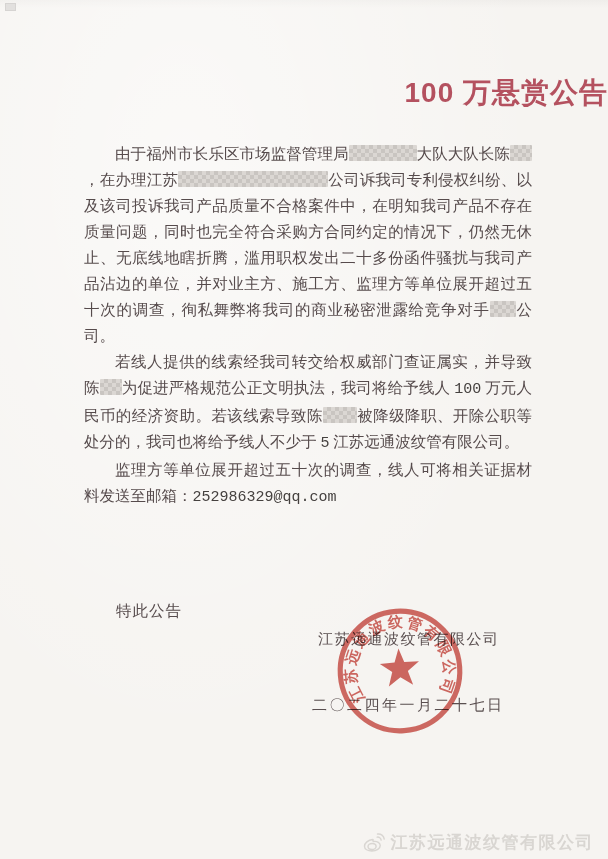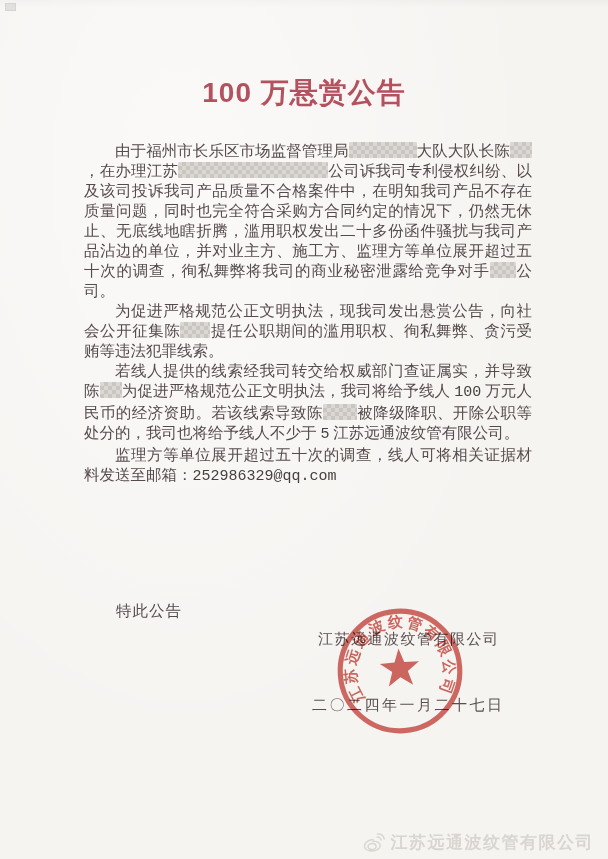--- a/index.html
+++ b/index.html
@@ -13,30 +13,30 @@
       linear-gradient(180deg, #efedea 0, rgba(246,244,241,0) 8px);
     overflow:hidden;
     font-family:"Liberation Serif", serif;
   }
   .artifact{
     position:absolute;left:5px;top:3px;width:9px;height:6px;
     background:#e2e0de;border:1px solid #d6d4d2;
   }
   .title{
     position:absolute;top:74px;left:0;width:100%;
-    text-align:center;
+    text-align:right;
     font-family:"Liberation Sans", sans-serif;
     font-weight:bold;
     font-size:28px;
     letter-spacing:1px;
     color:#b4515f;
   }
   .docbody{
     position:absolute;left:84px;top:141px;width:448px;
-    font-size:15.5px;line-height:20px;
+    font-size:15.5px;line-height:26px;
     color:#564b4c;
     text-align:justify;
     word-break:break-all;
   }
   .docbody p{margin:0;text-indent:2em;}
   .sans{
     font-family:Liberation Mono, monospace;
     font-size:15px;
     color:#45413f;
     word-break:keep-all;
@@ -90,21 +90,20 @@
 <body>
 
 <div class="page">
 
   <div class="artifact"></div>
 
   <div class="title">100 万悬赏公告</div>
 
   <div class="docbody">
       <p><span>由于福州市长乐区市场监督管理局</span><span class="mosaic" style="width: 68px;"></span><span>大队大队长陈</span><span class="mosaic" style="width: 22px;"></span><span>，在办理江苏</span><span class="mosaic" style="width: 150px;"></span><span>公司诉我司专利侵权纠纷、以及该司投诉我司产品质量不合格案件中，在明知我司产品不存在质量问题，同时也完全符合采购方合同约定的情况下，仍然无休止、无底线地瞎折腾，滥用职权发出二十多份函件骚扰与我司产品沾边的单位，并对业主方、施工方、监理方等单位展开超过五十次的调查，徇私舞弊将我司的商业秘密泄露给竞争对手</span><span class="mosaic" style="width: 26px;"></span><span>公司。</span></p>
-      <p><span>为促进严格规范公正文明执法，现我司发出悬赏公告，向社会公开征集陈</span><span class="mosaic" style="width: 30px;"></span><span>提任公职期间的滥用职权、徇私舞弊、贪污受贿等违法犯罪线索。</span></p>
       <p><span>若线人提供的线索经我司转交给权威部门查证属实，并导致陈</span><span class="mosaic" style="width: 22px;"></span><span>为促进严格规范公正文明执法，我司将给予线人 </span><span class="sans">100</span><span> 万元人民币的经济资助。若该线索导致陈</span><span class="mosaic" style="width: 34px;"></span><span>被降级降职、开除公职等处分的，我司也将给予线人不少于 </span><span class="sans">5</span><span> 江苏远通波纹管有限公司。</span></p>
       <p><span>监理方等单位展开超过五十次的调查，线人可将相关证据材料发送至邮箱：</span><span class="sans">252986329@qq.com</span></p>
     </div>
 
   <div class="closing">特此公告</div>
 
   <div class="sig-company">江苏远通波纹管有限公司</div>
 
   <div class="sig-date">二〇二四年一月二十七日</div>
 

